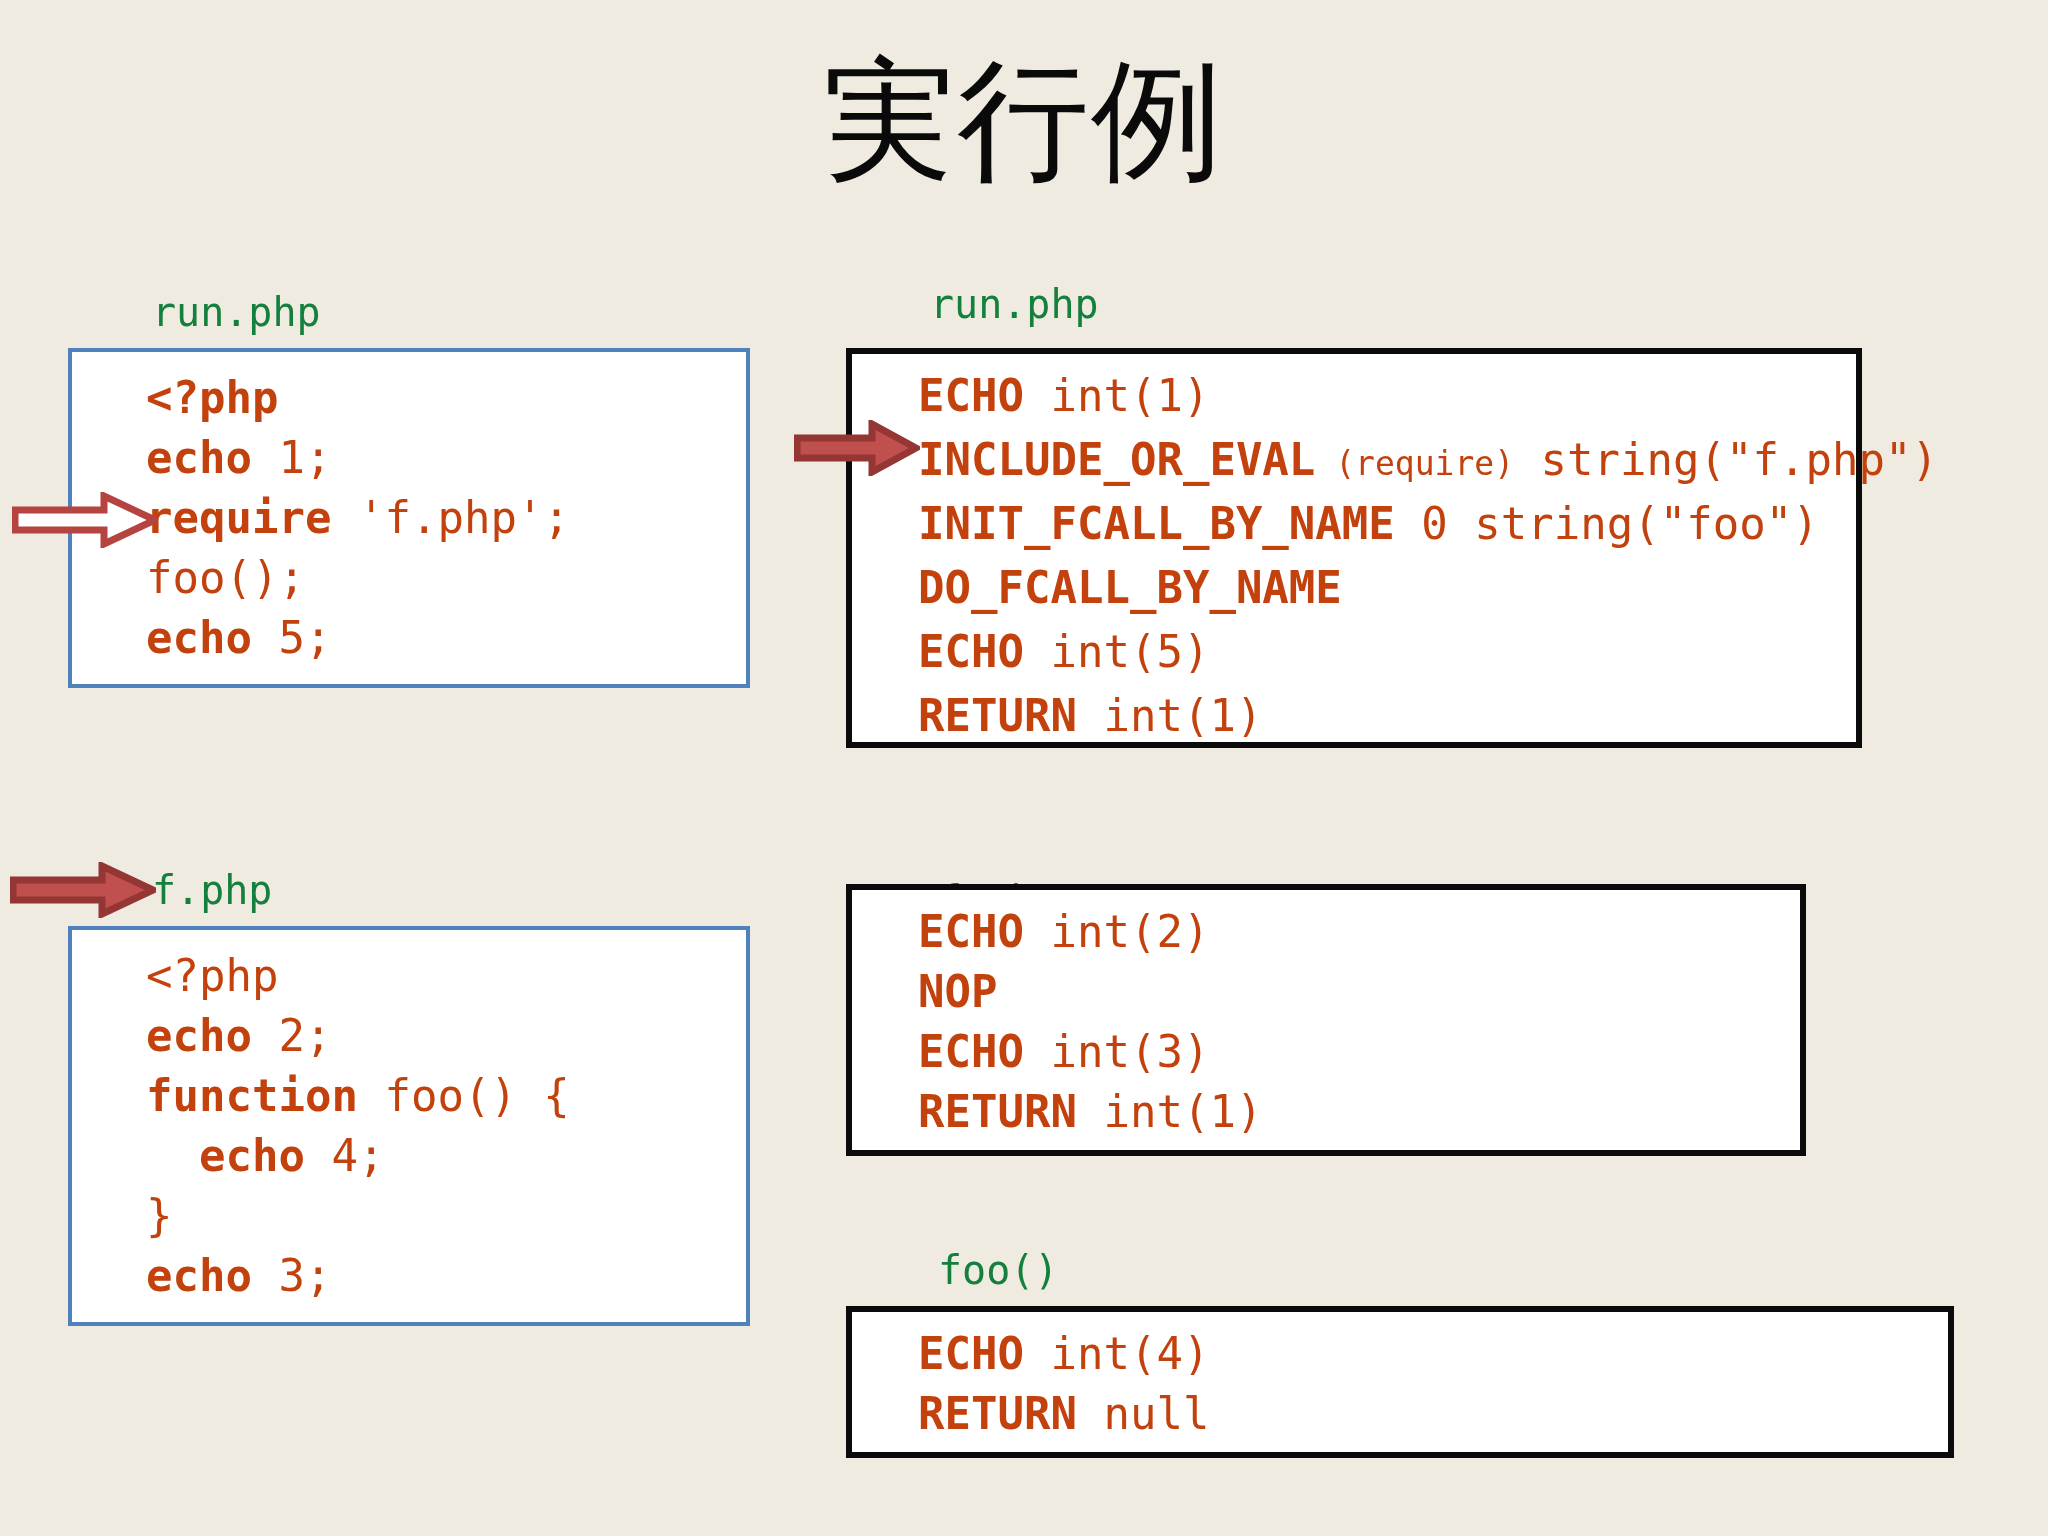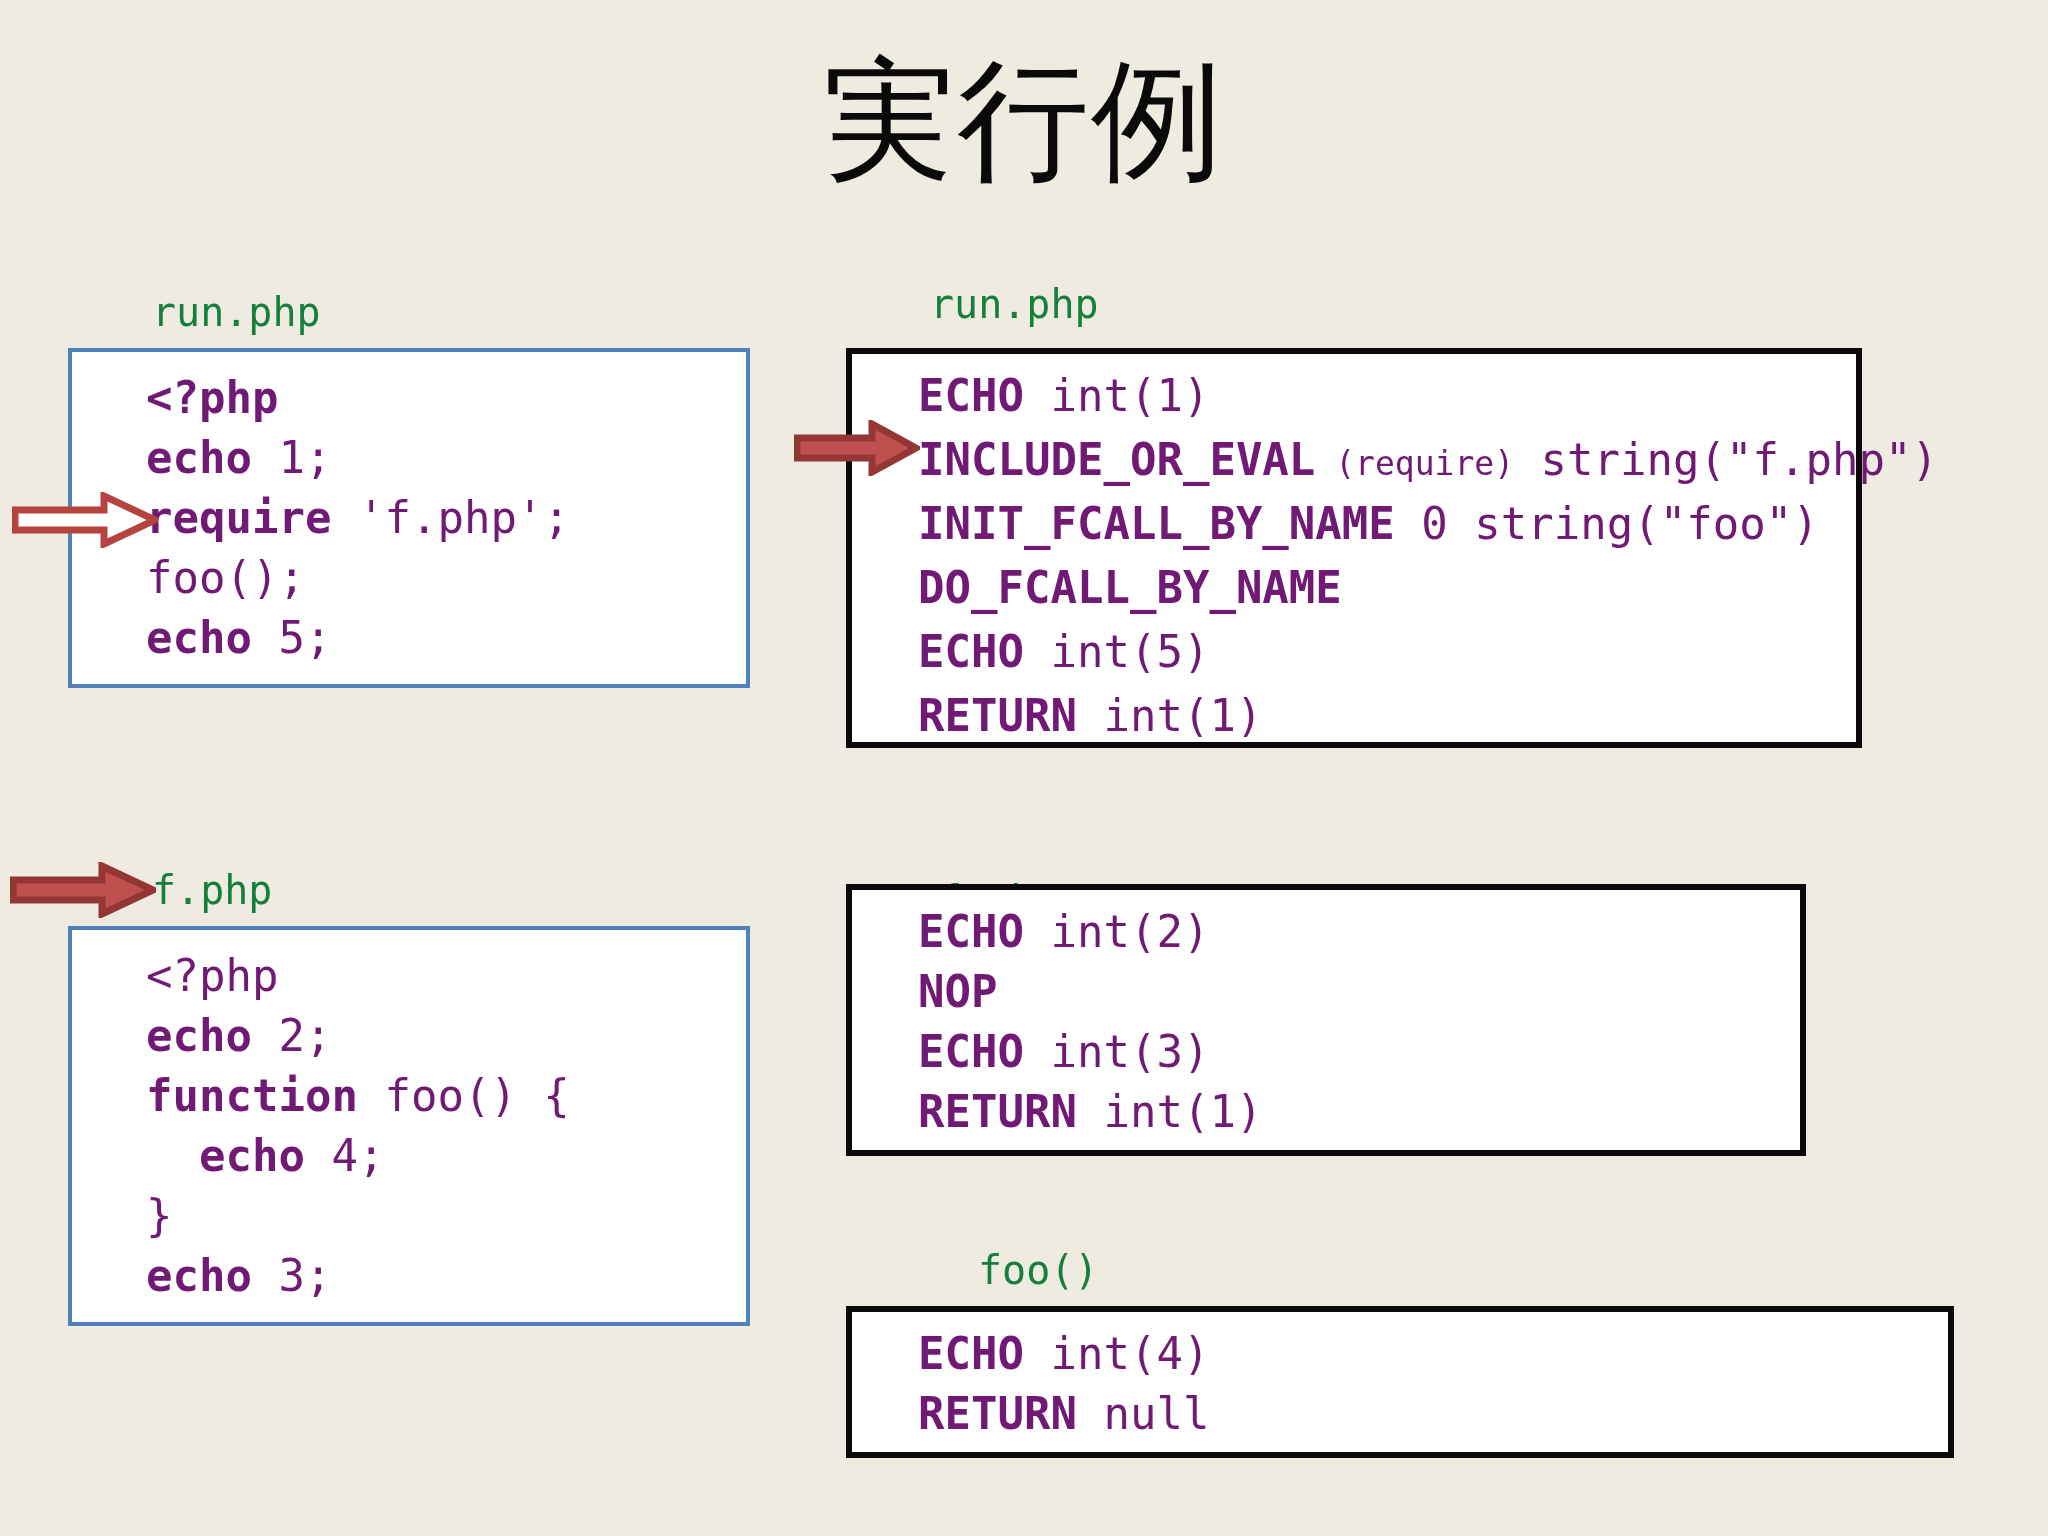--- a/index.html
+++ b/index.html
@@ -54,21 +54,21 @@
     background: #FFFFFF;
     border: 6px solid #0A0A0A;
     box-sizing: border-box;
     padding: 12px 0 12px 0;
   }
 
   .line {
     font-family: "DejaVu Sans Mono", monospace;
     font-size: 44px;
     line-height: 60px;
-    color: #701a75;
+    color: #c2410c;
     white-space: pre;
     padding-left: 74px;
   }
   .op-box .line { padding-left: 66px; }
 
   .kw   { font-weight: bold; }
   .arg  { font-weight: normal; }
   .op   { font-weight: bold; }
   .small{ font-size: 33px; font-weight: normal; }
 
@@ -135,18 +135,18 @@
 
 <div class="caption" style="left:938px; top:880px;">f.php</div>
 
 <div class="op-box" style="left:846px; top:884px; width:960px; height:272px;">
   <div class="line"><span class="op">ECHO</span><span class="arg"> int(2)</span></div>
   <div class="line"><span class="op">NOP</span><span class="arg"></span></div>
   <div class="line"><span class="op">ECHO</span><span class="arg"> int(3)</span></div>
   <div class="line"><span class="op">RETURN</span><span class="arg"> int(1)</span></div>
 </div>
 
-<div class="caption" style="left:938px; top:1250px;margin-left:40px;">foo()</div>
+<div class="caption" style="left:938px; top:1250px;">foo()</div>
 
 <div class="op-box" style="left:846px; top:1306px; width:1108px; height:152px;">
   <div class="line"><span class="op">ECHO</span><span class="arg"> int(4)</span></div>
   <div class="line"><span class="op">RETURN</span><span class="arg"> null</span></div>
 </div>
 
 </body></html>

